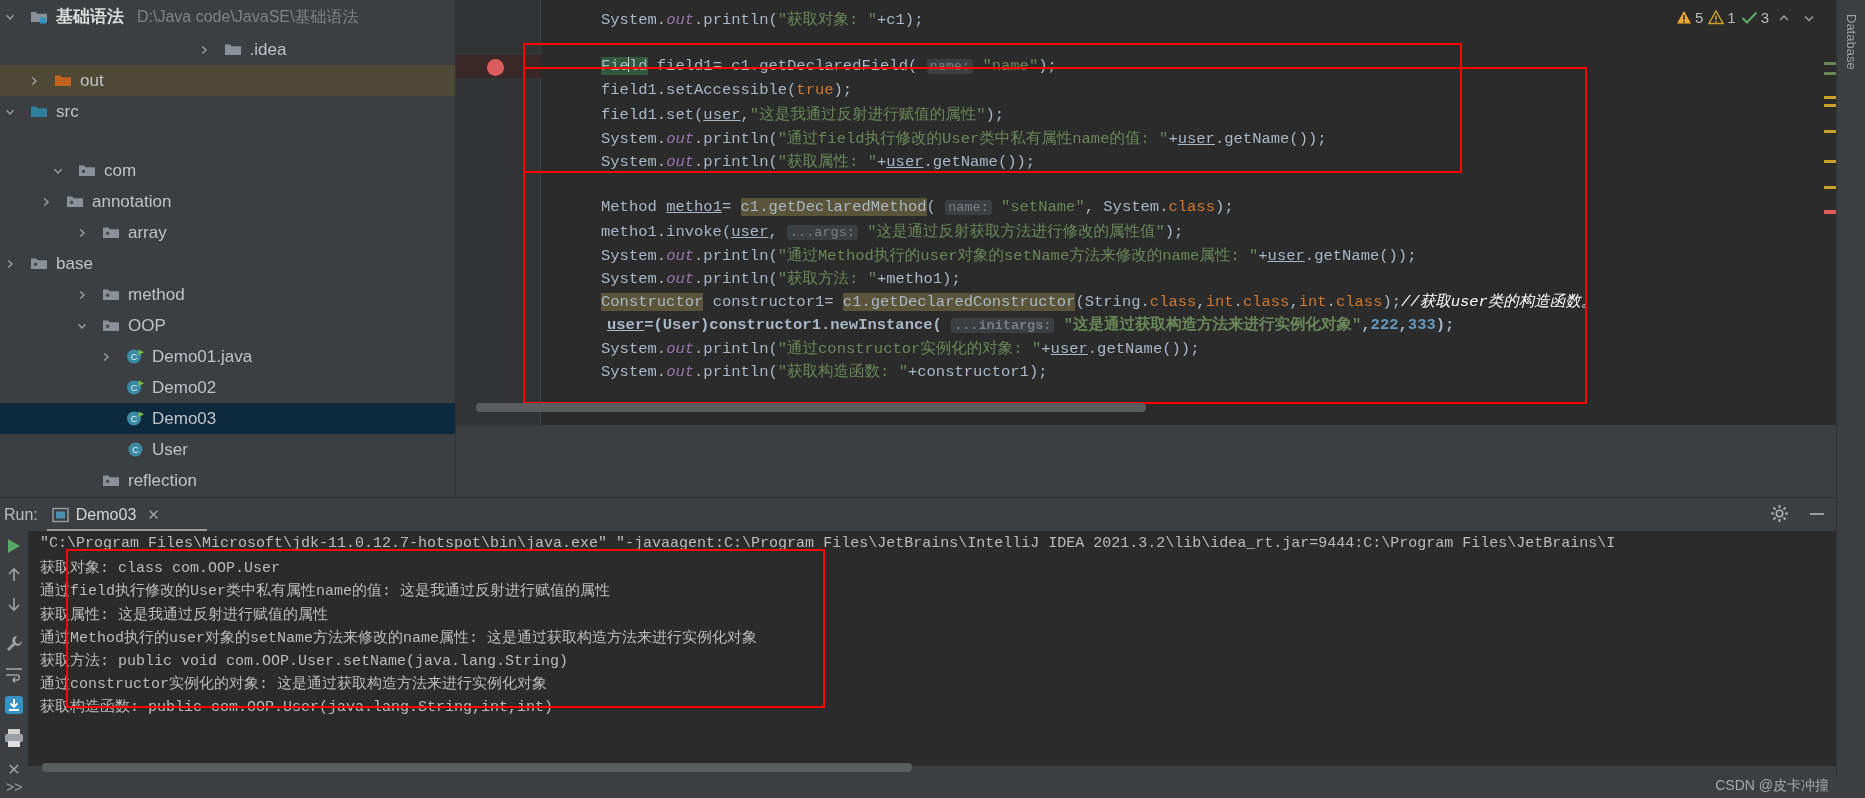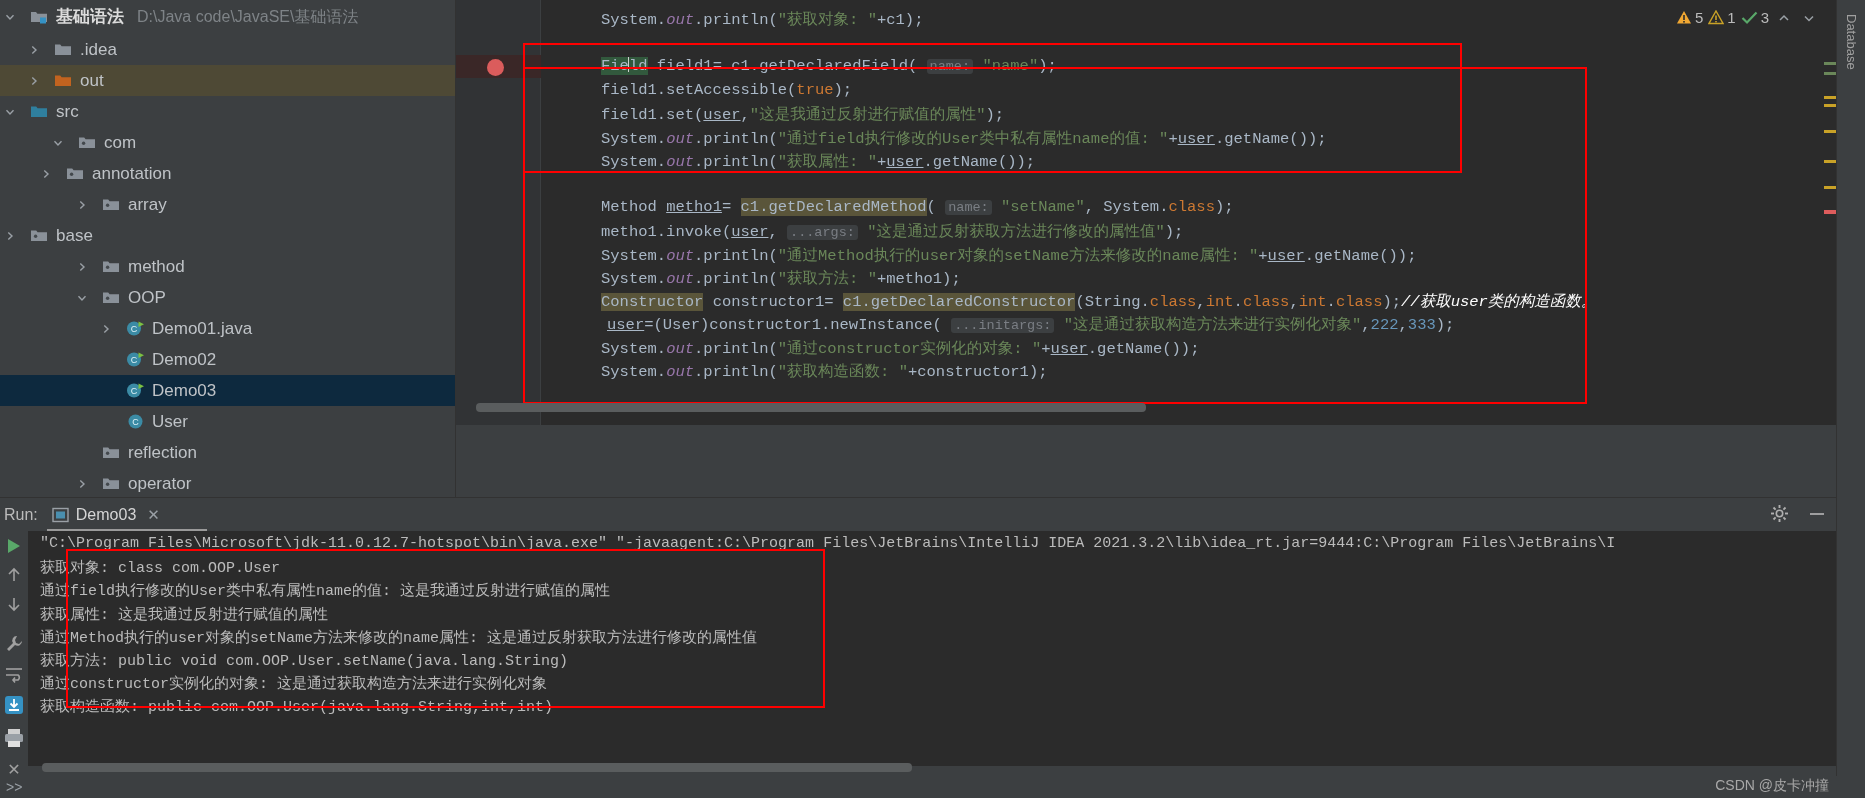--- a/index.html
+++ b/index.html
@@ -97,21 +97,21 @@
         <svg class="icosvg" width="18" height="16" viewBox="0 0 18 16">
           <path d="M1 3 h5 l1.4 1.7 H17 V13 H1 Z" fill="#8a9199"></path>
           <rect x="10" y="8.5" width="6" height="6" fill="#3592c4"></rect>
         </svg>
       </span>
       <span class="tlabel bold">基础语法</span>
       <span class="tpath">D:\Java code\JavaSE\基础语法</span>
     </div>
 
     <div id="tree-items">
-        <div class="tree-row" style="padding-left: 28px;">
+        <div class="tree-row" style="padding-left: 28px; justify-content: center;">
           <span class="arrow">
             <svg class="icosvg" width="12" height="12" viewBox="0 0 12 12">
               <path d="M4.3 2.5 L8 6 L4.3 9.5" fill="none" stroke="#9aa0a6" stroke-width="1.4"></path>
             </svg>
           </span>
           <span class="ico">
             <svg class="icosvg" width="18" height="15" viewBox="0 0 18 15">
               <path d="M1 2.5 h5.2 l1.4 1.8 H17 V13 H1 Z" fill="#8a9199"></path>
             </svg>
           </span>
@@ -136,21 +136,21 @@
               <path d="M2.5 4.3 L6 8 L9.5 4.3" fill="none" stroke="#9aa0a6" stroke-width="1.4"></path>
             </svg>
           </span>
           <span class="ico">
             <svg class="icosvg" width="18" height="15" viewBox="0 0 18 15">
               <path d="M1 2.5 h5.2 l1.4 1.8 H17 V13 H1 Z" fill="#2f7f9e"></path>
             </svg>
           </span>
           <span class="tlabel">src</span>
         </div>
-        <div class="tree-row" style="padding-left: 52px;">
+        <div class="tree-row" style="padding-left: 52px; margin-top: 28px;">
           <span class="arrow">
             <svg class="icosvg" width="12" height="12" viewBox="0 0 12 12">
               <path d="M2.5 4.3 L6 8 L9.5 4.3" fill="none" stroke="#9aa0a6" stroke-width="1.4"></path>
             </svg>
           </span>
           <span class="ico">
             <svg class="icosvg" width="18" height="15" viewBox="0 0 18 15">
               <path d="M1 2.5 h5.2 l1.4 1.8 H17 V13 H1 Z" fill="#8a9199"></path>
               <circle cx="5.6" cy="8.3" r="1.7" fill="#43484c"></circle>
             </svg>
@@ -351,21 +351,21 @@
       <div class="cl" style="top:198px;left:60px;"><span class="id">Method </span><span class="u">metho1</span><span class="id">= </span><span class="occ">c1.getDeclaredMethod</span><span class="id">( </span><span class="hint">name:</span><span class="s"> "setName"</span><span class="id">, System.</span><span class="k">class</span><span class="id">);</span></div>
 
       <div class="cl" style="top:221px;left:60px;"><span class="id">metho1.invoke(</span><span class="u">user</span><span class="id">, </span><span class="hint">...args:</span><span class="s"> "这是通过反射获取方法进行修改的属性值"</span><span class="id">);</span></div>
 
       <div class="cl" style="top:245px;left:60px;"><span class="id">System.</span><span class="f">out</span><span class="id">.println(</span><span class="s">"通过Method执行的user对象的setName方法来修改的name属性: "</span><span class="id">+</span><span class="u">user</span><span class="id">.getName());</span></div>
 
       <div class="cl" style="top:268px;left:60px;"><span class="id">System.</span><span class="f">out</span><span class="id">.println(</span><span class="s">"获取方法: "</span><span class="id">+metho1);</span></div>
 
       <div class="cl" style="top:291px;left:60px;"><span class="occ">Constructor</span><span class="id"> constructor1= </span><span class="occ">c1.getDeclaredConstructor</span><span class="id">(String.</span><span class="k">class</span><span class="id">,</span><span class="k">int</span><span class="id">.</span><span class="k">class</span><span class="id">,</span><span class="k">int</span><span class="id">.</span><span class="k">class</span><span class="id">);</span><span class="cm">//获取user类的构造函数。</span></div>
 
-      <div class="cl" style="top:314px;left:66px;"><span class="u">user</span><span class="id">=(User)constructor1.newInstance( </span><span class="hint">...initargs:</span><span class="s"> "这是通过获取构造方法来进行实例化对象"</span><span class="id">,</span><span class="n">222</span><span class="id">,</span><span class="n">333</span><span class="id">);</span></div>
+      <div class="cl" style="top:314px;left:66px;font-weight:bold;"><span class="u">user</span><span class="id">=(User)constructor1.newInstance( </span><span class="hint">...initargs:</span><span class="s"> "这是通过获取构造方法来进行实例化对象"</span><span class="id">,</span><span class="n">222</span><span class="id">,</span><span class="n">333</span><span class="id">);</span></div>
 
       <div class="cl" style="top:338px;left:60px;"><span class="id">System.</span><span class="f">out</span><span class="id">.println(</span><span class="s">"通过constructor实例化的对象: "</span><span class="id">+</span><span class="u">user</span><span class="id">.getName());</span></div>
 
       <div class="cl" style="top:361px;left:60px;"><span class="id">System.</span><span class="f">out</span><span class="id">.println(</span><span class="s">"获取构造函数: "</span><span class="id">+constructor1);</span></div>
     </div>
 
     <div class="redbox" style="left:67px;top:43px;width:935px;height:126px;"></div>
     <div class="redbox" style="left:67px;top:67px;width:1060px;height:333px;"></div>
 
     <div class="hscroll" style="left:20px;width:670px;bottom:13px;"></div>
@@ -507,21 +507,21 @@
     </span>
     <span style="color:#a0a0a0;font-size:16px;">✕</span>
   </div>
 
   <div class="console">
     <div id="console-lines">
         <div class="con-line" style="top: 4px; color: rgb(187, 187, 187); font-family: &quot;Liberation Mono&quot;, &quot;DejaVu Sans Mono&quot;, monospace;">"C:\Program Files\Microsoft\jdk-11.0.12.7-hotspot\bin\java.exe" "-javaagent:C:\Program Files\JetBrains\IntelliJ IDEA 2021.3.2\lib\idea_rt.jar=9444:C:\Program Files\JetBrains\I</div>
         <div class="con-line" style="top: 27.2px; color: rgb(187, 187, 187); font-family: &quot;Liberation Mono&quot;, &quot;DejaVu Sans Mono&quot;, monospace;">获取对象: class com.OOP.User</div>
         <div class="con-line" style="top: 50.4px; color: rgb(187, 187, 187); font-family: &quot;Liberation Mono&quot;, &quot;DejaVu Sans Mono&quot;, monospace;">通过field执行修改的User类中私有属性name的值: 这是我通过反射进行赋值的属性</div>
         <div class="con-line" style="top: 73.6px; color: rgb(187, 187, 187); font-family: &quot;Liberation Mono&quot;, &quot;DejaVu Sans Mono&quot;, monospace;">获取属性: 这是我通过反射进行赋值的属性</div>
-        <div class="con-line" style="top: 96.8px; color: rgb(187, 187, 187); font-family: &quot;Liberation Mono&quot;, &quot;DejaVu Sans Mono&quot;, monospace;">通过Method执行的user对象的setName方法来修改的name属性: 这是通过反射获取方法进行修改的属性值</div>
+        <div class="con-line" style="top: 96.8px; color: rgb(187, 187, 187); font-family: &quot;Liberation Mono&quot;, &quot;DejaVu Sans Mono&quot;, monospace;">通过Method执行的user对象的setName方法来修改的name属性: 这是通过获取构造方法来进行实例化对象</div>
         <div class="con-line" style="top: 120px; color: rgb(187, 187, 187); font-family: &quot;Liberation Mono&quot;, &quot;DejaVu Sans Mono&quot;, monospace;">获取方法: public void com.OOP.User.setName(java.lang.String)</div>
         <div class="con-line" style="top: 143.2px; color: rgb(187, 187, 187); font-family: &quot;Liberation Mono&quot;, &quot;DejaVu Sans Mono&quot;, monospace;">通过constructor实例化的对象: 这是通过获取构造方法来进行实例化对象</div>
         <div class="con-line" style="top: 166.4px; color: rgb(187, 187, 187); font-family: &quot;Liberation Mono&quot;, &quot;DejaVu Sans Mono&quot;, monospace;">获取构造函数: public com.OOP.User(java.lang.String,int,int)</div>
       </div>
     <div class="redbox" style="left:38px;top:18px;width:755px;height:155px;"></div>
   </div>
   <div class="con-hscroll" style="left:42px;width:870px;bottom:26px;"></div>
 
   <div class="rightbar">
     <span class="rb-label">Database</span>

